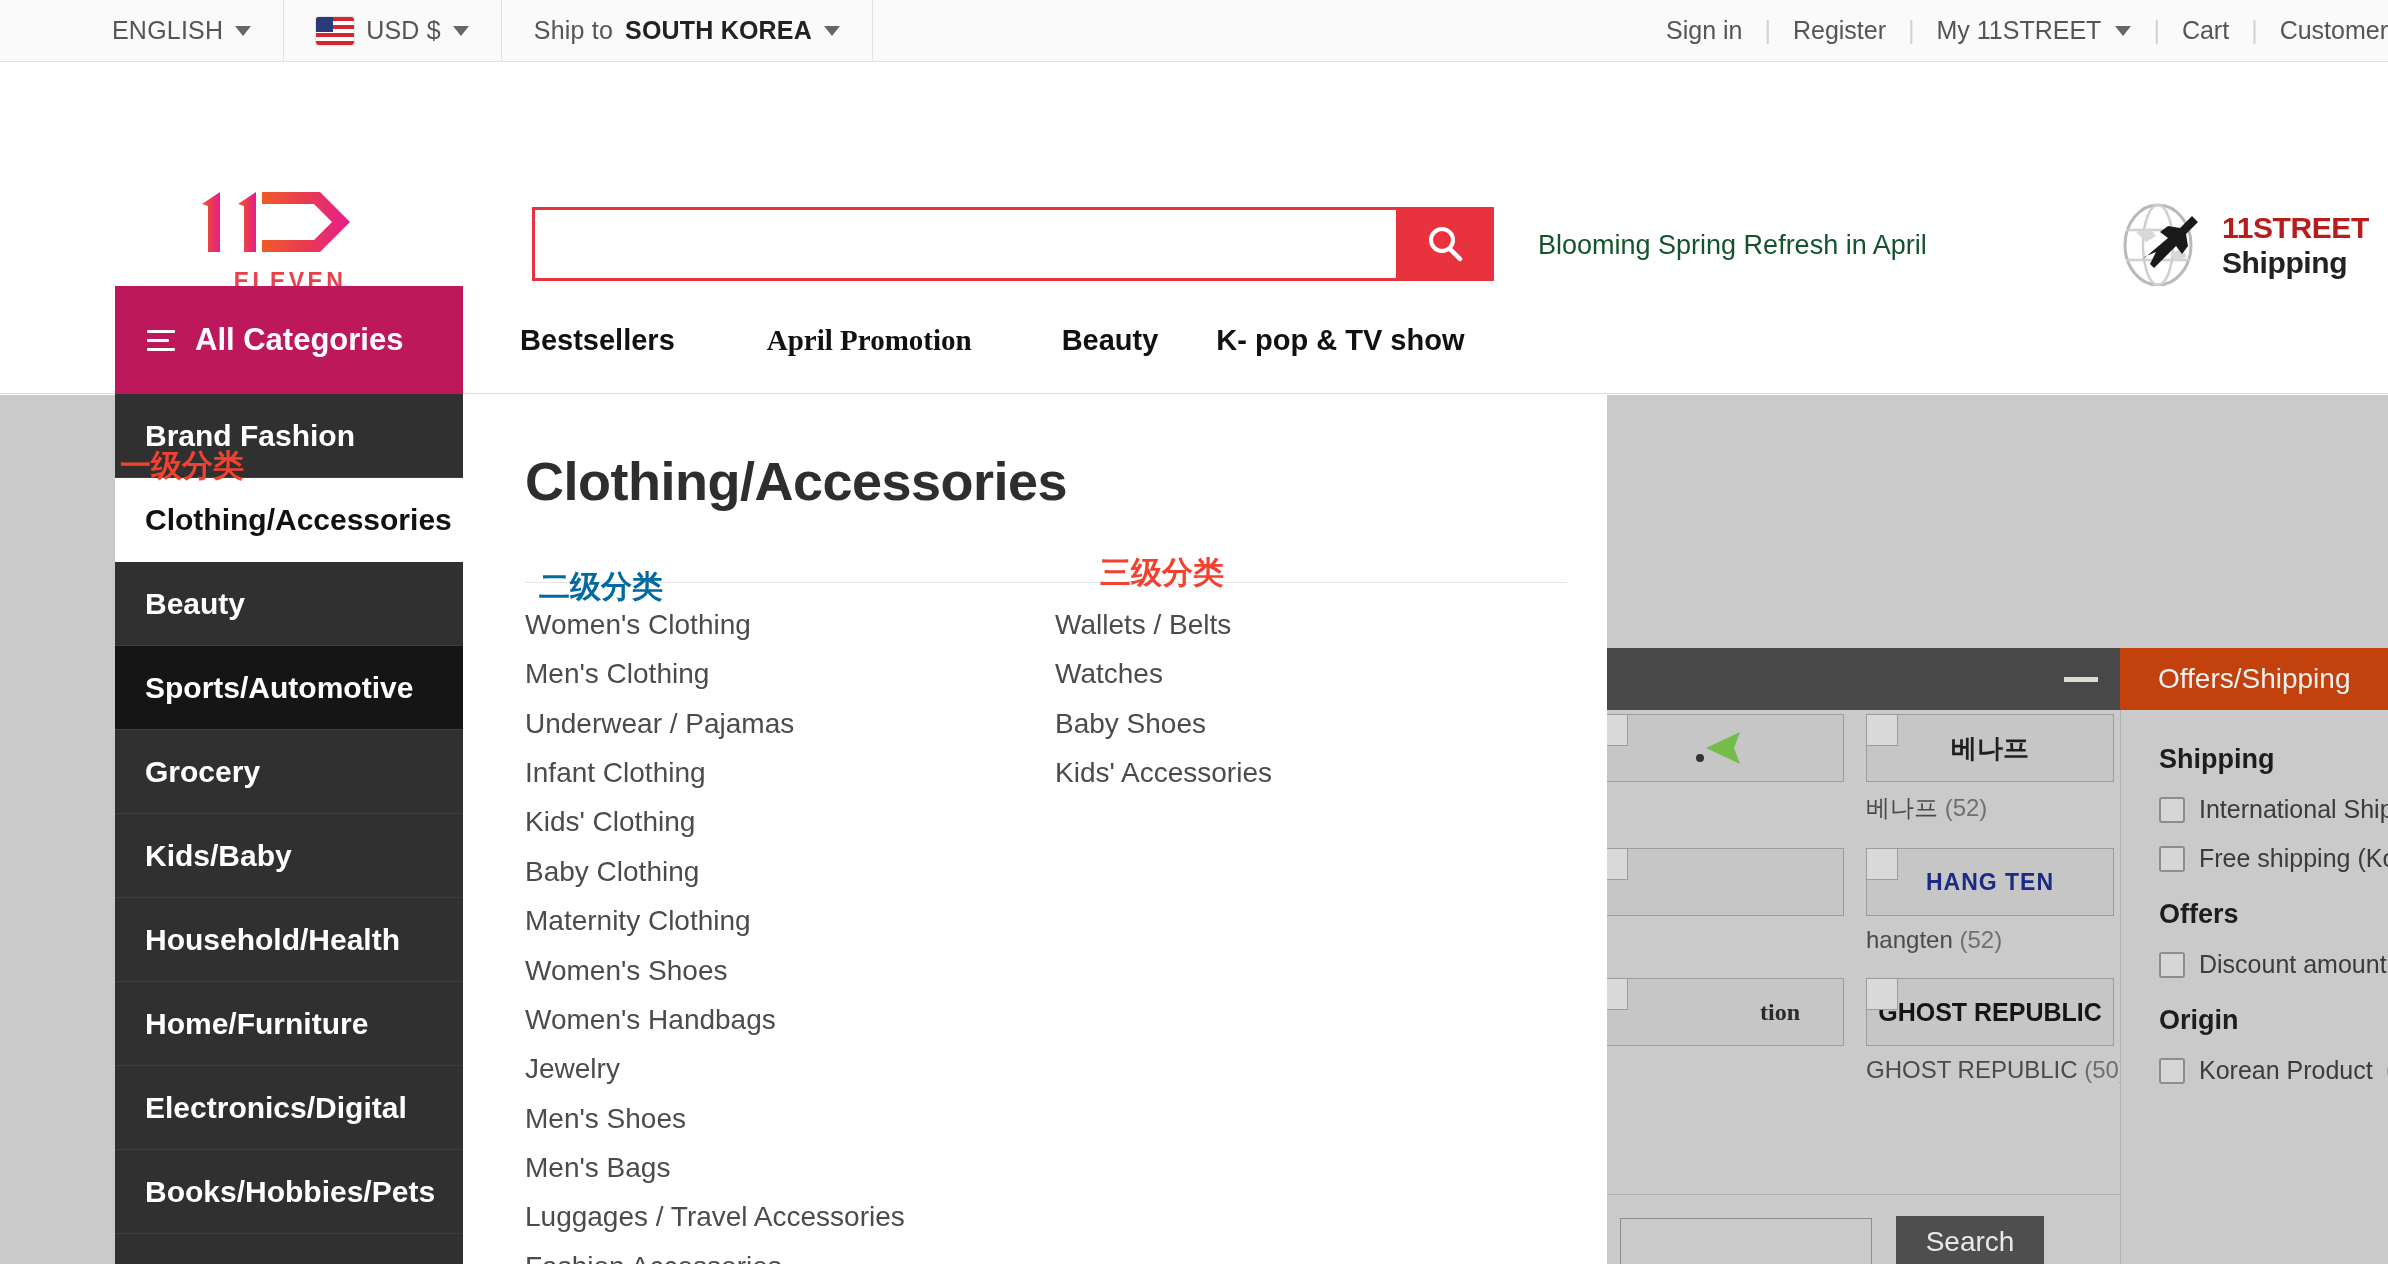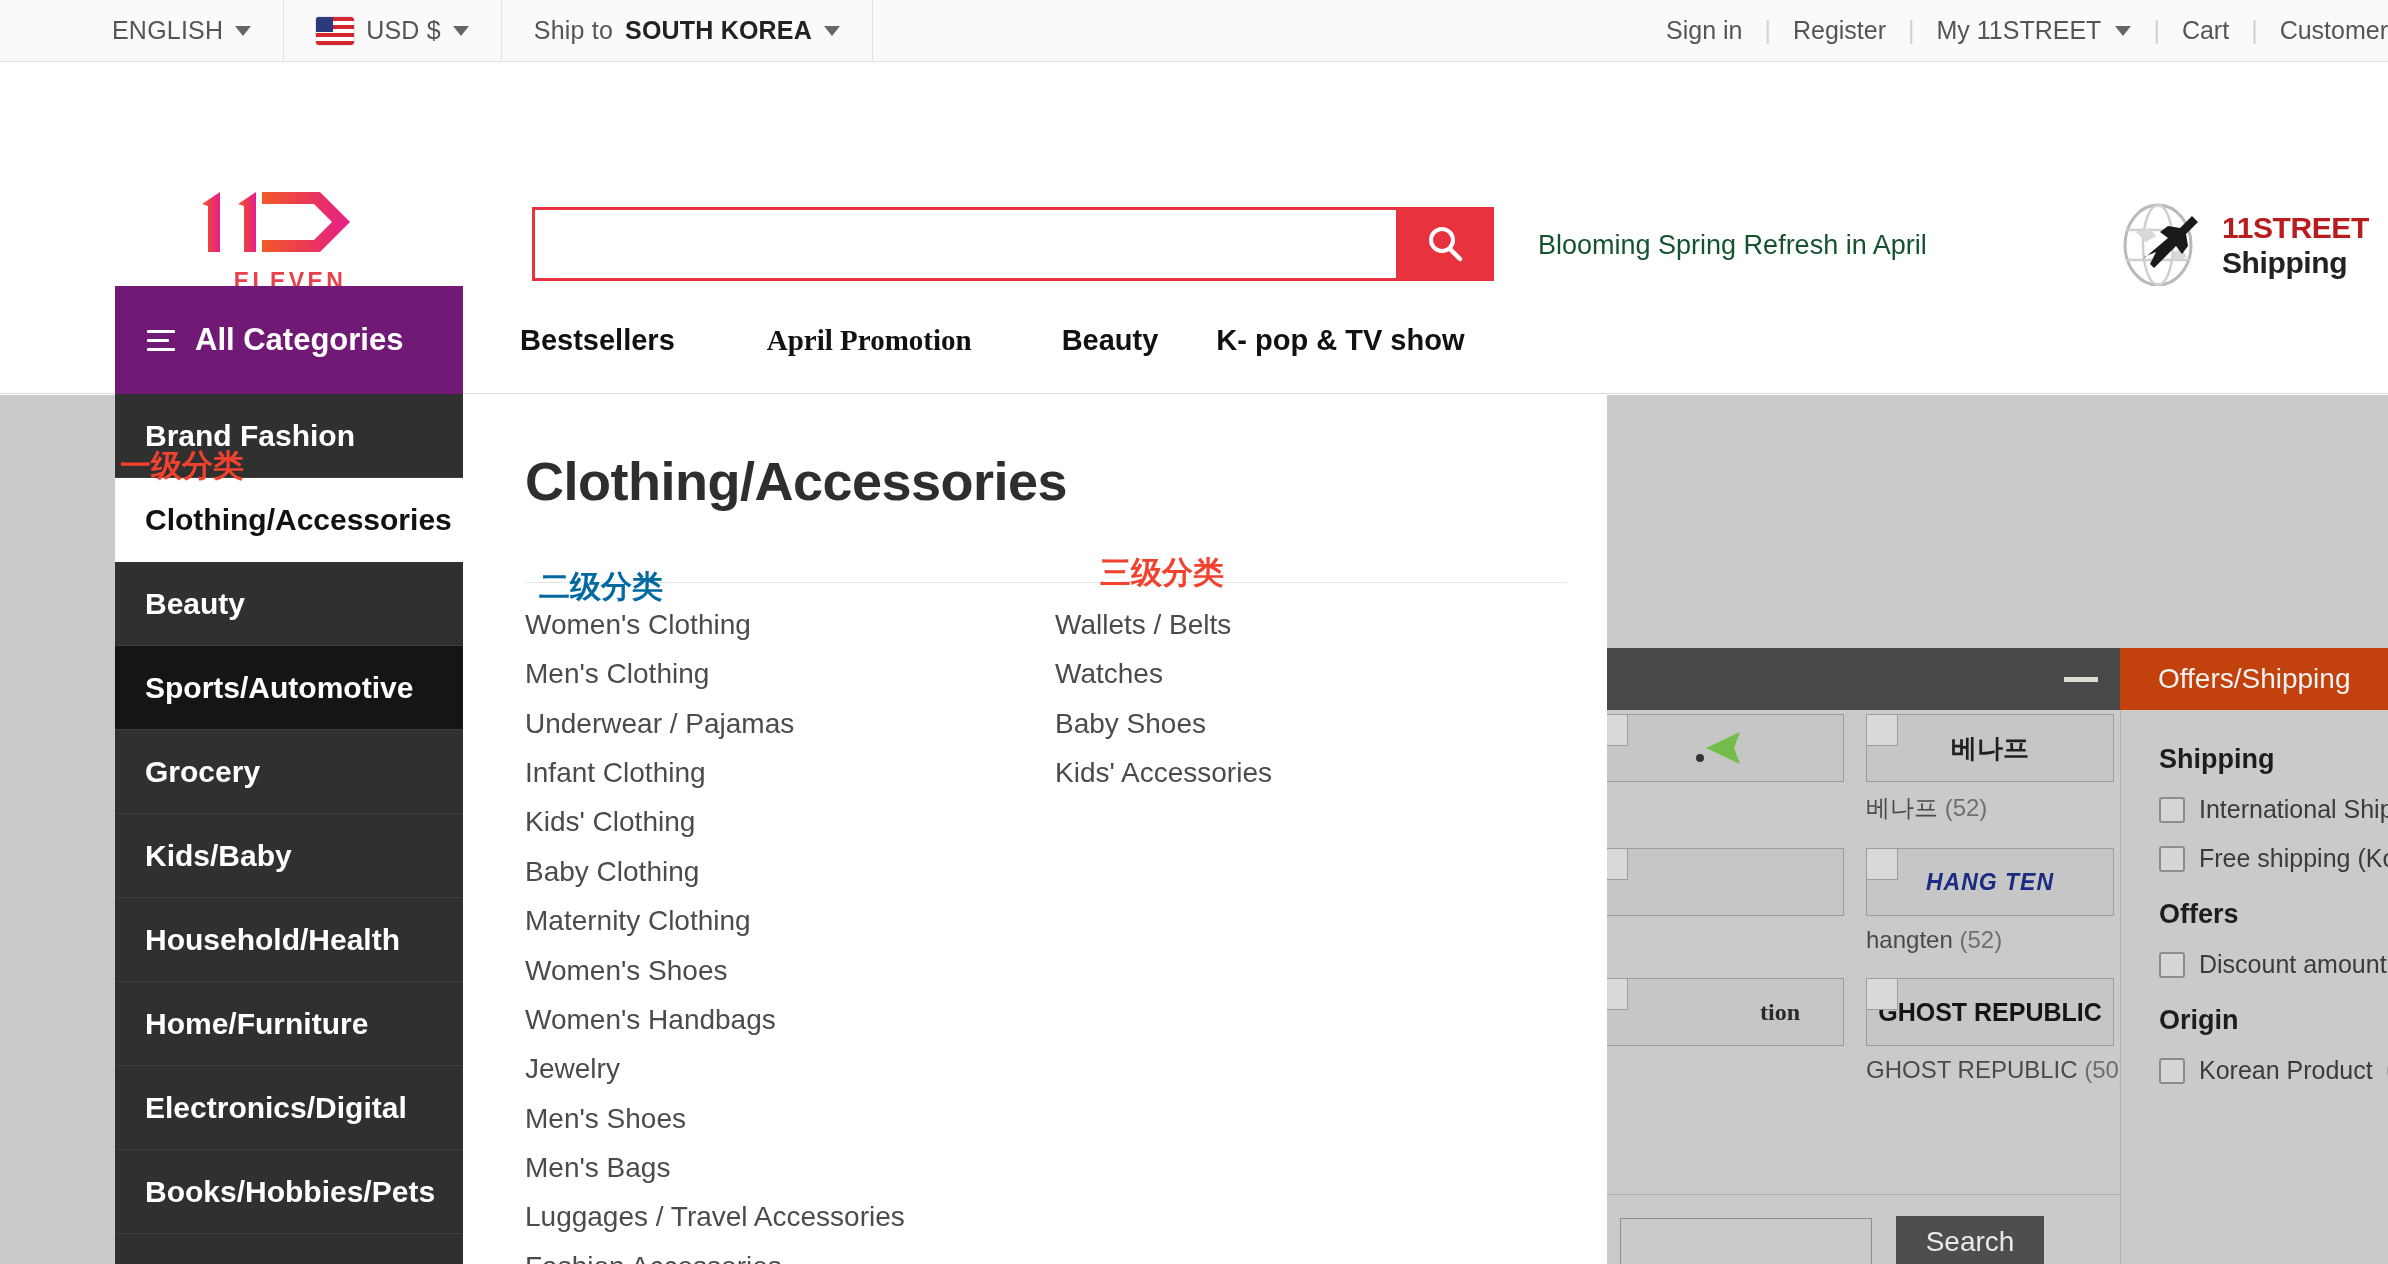--- a/index.html
+++ b/index.html
@@ -60,21 +60,21 @@
   .promo { position:absolute; left:1538px; top:168px; font-size:27px; color:#14532d; white-space:nowrap; }
   .shipbanner { position:absolute; left:2112px; top:140px; display:flex; align-items:center; gap:18px; }
   .ship-txt { line-height:1.18; white-space:nowrap; }
   .ship-txt .l1 { font-size:30px; font-weight:800; color:#b91c1c; letter-spacing:-.4px; }
   .ship-txt .l2 { font-size:30px; font-weight:800; color:#222; letter-spacing:-.4px; }
 
   
   .navbar { position:absolute; left:0; top:286px; width:2388px; height:108px; background:#fff;
             border-bottom:1px solid #dcdcdc; }
   .allcat {
-    position:absolute; left:115px; top:0; width:348px; height:108px; background:#701a75;
+    position:absolute; left:115px; top:0; width:348px; height:108px; background:#be185d;
     display:flex; align-items:center; gap:20px; padding-left:32px; cursor:pointer;
   }
   .hamb { display:flex; flex-direction:column; gap:6px; width:28px; }
   .hamb i { display:block; height:3px; background:#fff; border-radius:1px; }
   .hamb i:nth-child(1){width:28px;} .hamb i:nth-child(2){width:22px;} .hamb i:nth-child(3){width:28px;}
   .allcat-label { color:#fff; font-size:31px; font-weight:700; }
   .navlinks { position:absolute; left:520px; top:0; height:108px; display:flex; align-items:center; gap:0; }
   .navlink { font-size:29px; font-weight:700; color:#111; white-space:nowrap; cursor:pointer; }
   .navlink.n0{ margin-right:92px;} .navlink.n1{ margin-right:90px;font-family:Liberation Serif, serif;} .navlink.n2{ margin-right:58px;}
 
@@ -342,21 +342,21 @@
           <span></span>
         </div>
         <div class="bt-cap">
           <span></span>
           <span class="cnt"></span>
         </div>
       </div>
       <div class="bt">
         <div class="bt-img">
           <span class="bt-chk"></span>
-          <b style="font-size:23px;color:#1b2a82;letter-spacing:1px;font-style:italic;">HANG TEN</b>
+          <b style="font-size:23px;color:#1b2a82;letter-spacing:1px;">HANG TEN</b>
         </div>
         <div class="bt-cap">
           <span>hangten</span>
           <span class="cnt">(52)</span>
         </div>
       </div>
     </div>
     <div class="bt-row">
       <div class="bt">
         <div class="bt-img">

